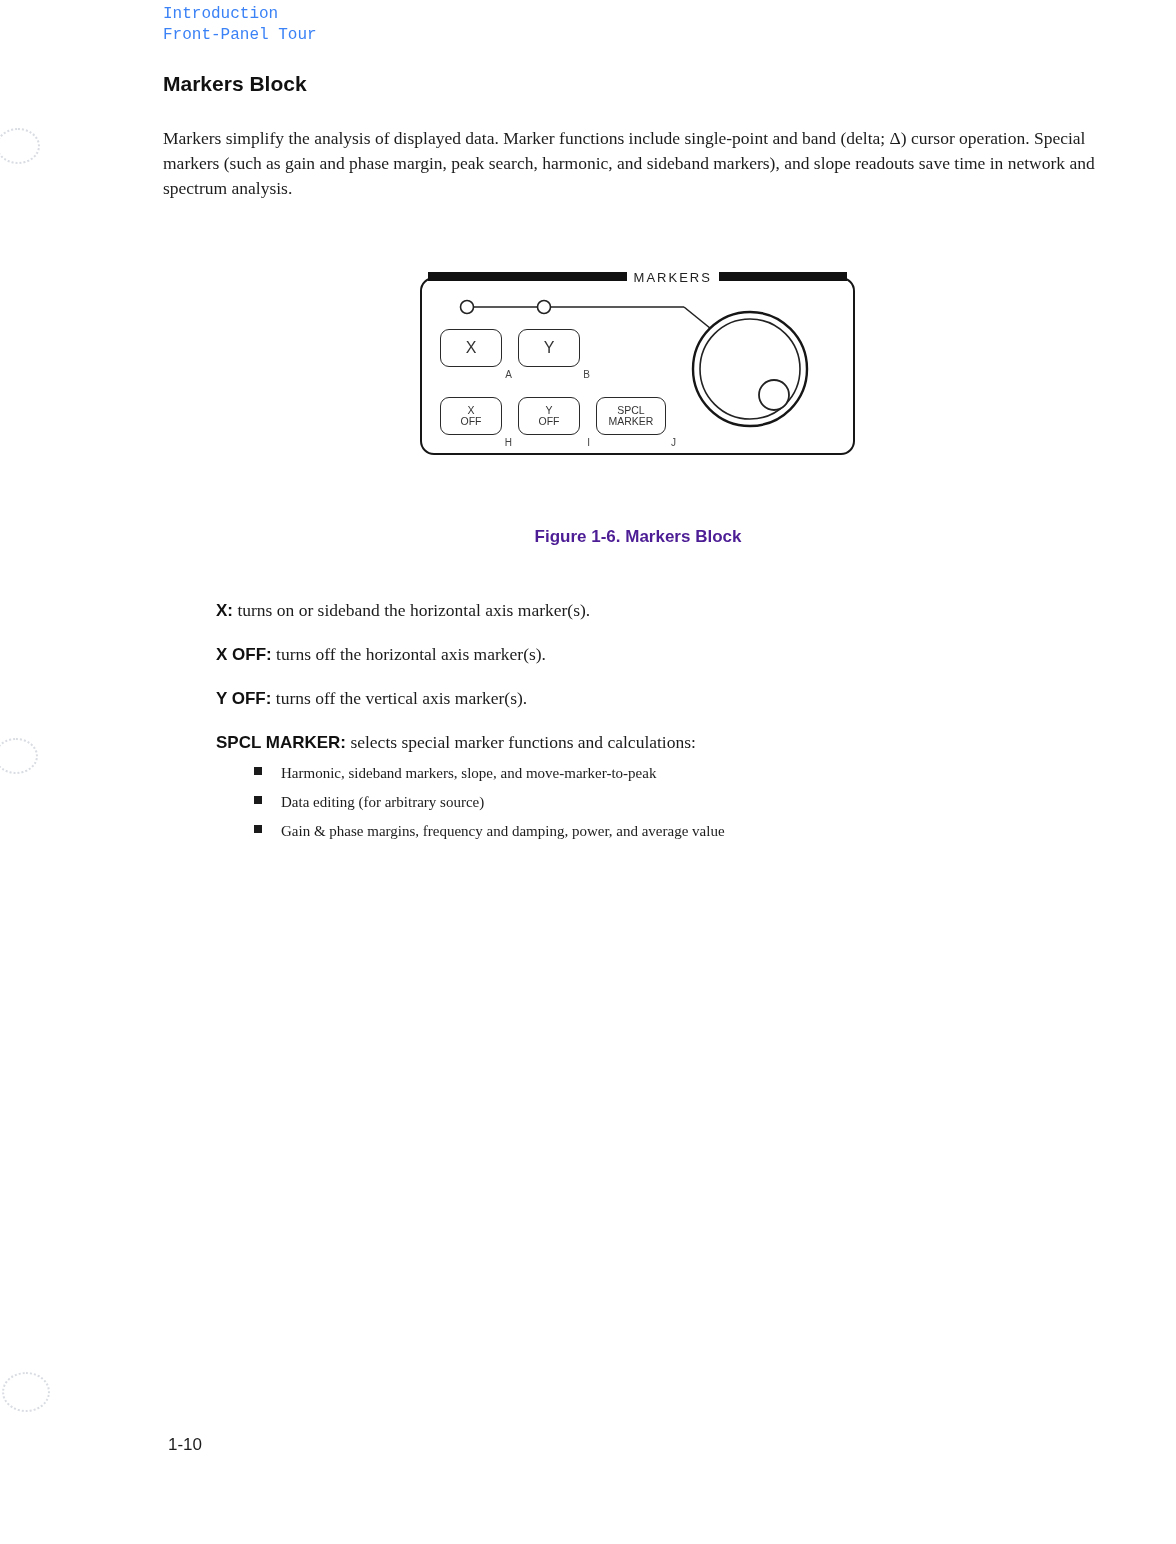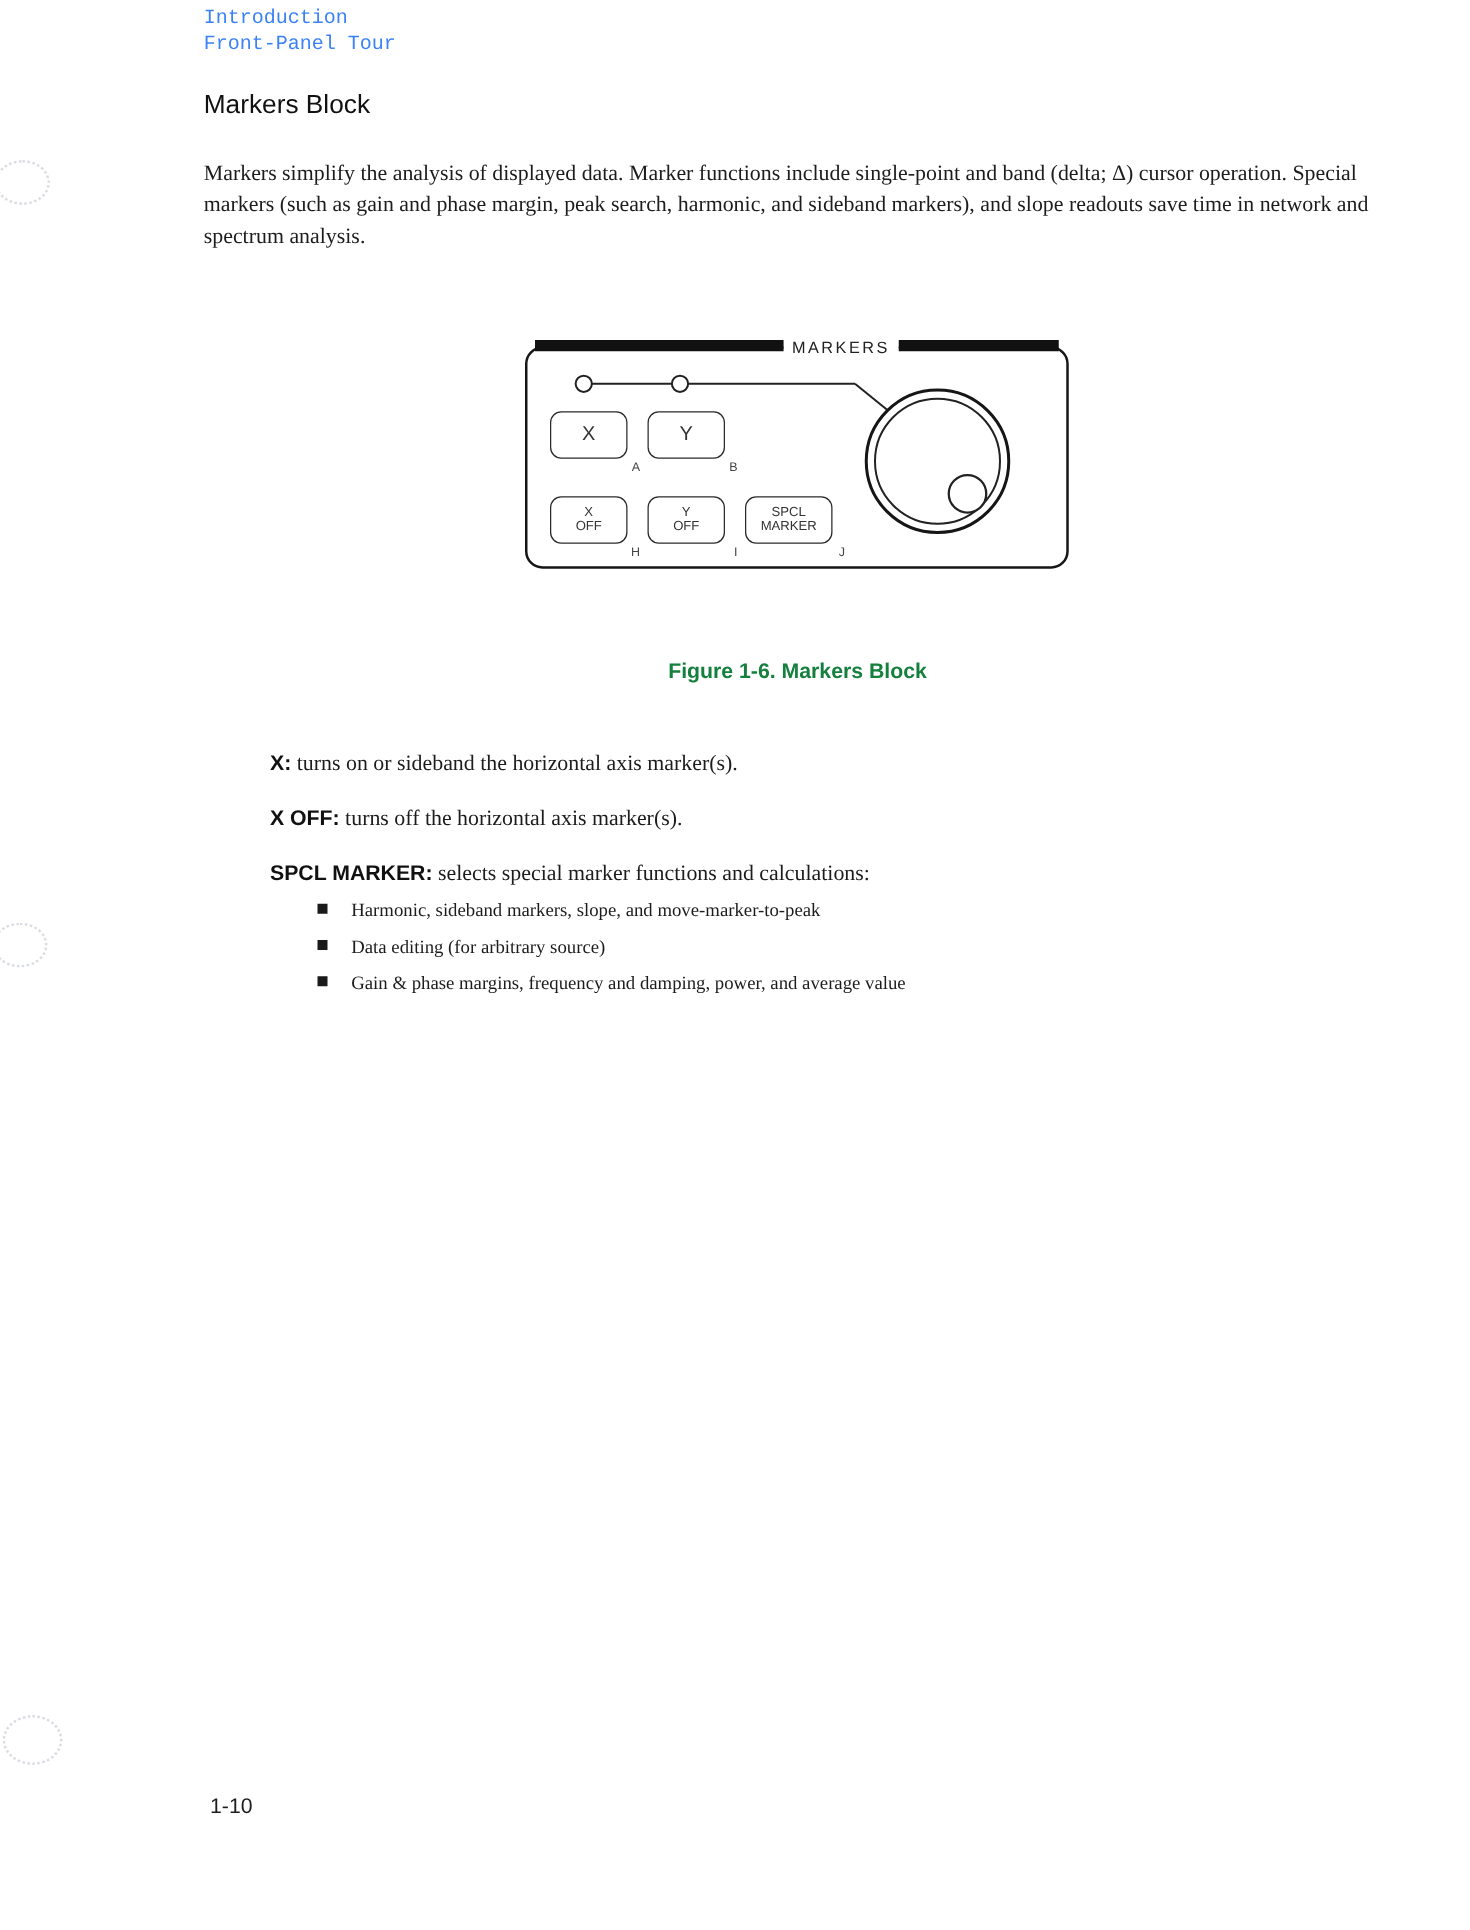--- a/index.html
+++ b/index.html
@@ -11,21 +11,21 @@
 
   
   .running-header {
     position:absolute; left:163px; top:4px;
     font-family:Liberation Mono, monospace; font-size:16px; line-height:21px; color:#3b82f6;
   }
 
   
   .section-title {
     position:absolute; left:163px; top:72px;
-    font-family:"Liberation Sans", sans-serif; font-weight:normal; font-size:21px; color:#111;
+    font-family:"Liberation Sans", sans-serif; font-weight:bold; font-size:21px; color:#111;
   }
 
   
   .intro {
     position:absolute; left:163px; top:126px; width:936px;
     font-size:17.5px; line-height:25px; color:#1c1c1c; text-align:left;
   }
 
   
   .panel {
@@ -55,21 +55,21 @@
   .panel-btn.big-label { font-size:16px; }
   .panel-btn.small-label { font-size:10.5px; line-height:11.5px; }
   .key-letter {
     position:absolute; right:-10px; bottom:-13px;
     font-family:"Liberation Sans", sans-serif; font-size:10px; color:#444;
   }
 
   
   .fig-caption {
     position:absolute; left:100px; top:527px; width:1076px; text-align:center;
-    font-family:"Liberation Sans", sans-serif; font-weight:bold; font-size:17px; color:#15803d;
+    font-family:"Liberation Sans", sans-serif; font-weight:bold; font-size:17px; color:#4c1d95;
   }
 
   
   .defs { position:absolute; left:216px; top:598px; width:880px; }
   .def-line { margin-bottom:19px; font-size:17.5px; line-height:25px; }
   .def-term {
     font-family:"Liberation Sans", sans-serif; font-weight:bold; font-size:17px; color:#111;
   }
   .def-text { color:#1c1c1c; }
   .bullet-list { margin-top:6px; margin-left:38px; }
@@ -178,20 +178,24 @@
       <span class="def-term">X:</span>
       <span class="def-text">turns on or sideband the horizontal axis marker(s).</span>
     </div>
 
     <div class="def-line">
       <span class="def-term">X OFF:</span>
       <span class="def-text">turns off the horizontal axis marker(s).</span>
     </div>
 
 
+    <div class="def-line">
+      <span class="def-term">Y OFF:</span>
+      <span class="def-text">turns off the vertical axis marker(s).</span>
+    </div>
 
     <div class="def-line" style="margin-bottom:2px;">
       <span class="def-term">SPCL MARKER:</span>
       <span class="def-text">selects special marker functions and calculations:</span>
     </div>
 
     <div class="bullet-list">
       <div class="bullet-item">
         <span class="bullet-square"></span>
         <span>Harmonic, sideband markers, slope, and move-marker-to-peak</span>

